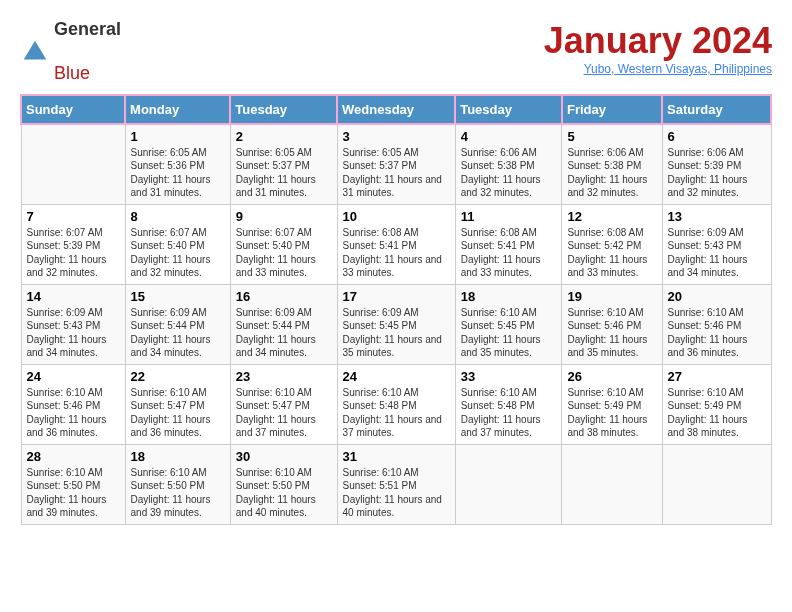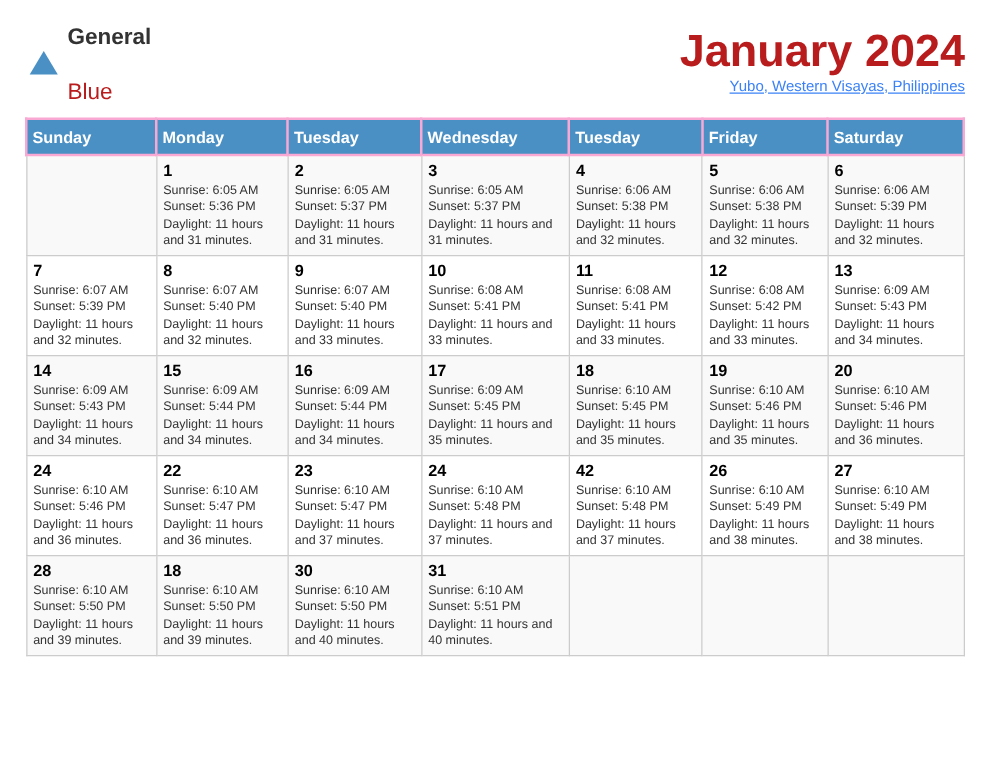--- a/index.html
+++ b/index.html
@@ -225,21 +225,21 @@
         </td>
         <td>
           <div class="day-num">23</div>
           <div class="day-info">Sunrise: 6:10 AM<br>Sunset: 5:47 PM<br>Daylight: 11 hours and 37 minutes.</div>
         </td>
         <td>
           <div class="day-num">24</div>
           <div class="day-info">Sunrise: 6:10 AM<br>Sunset: 5:48 PM<br>Daylight: 11 hours and 37 minutes.</div>
         </td>
         <td>
-          <div class="day-num">42</div>
+          <div class="day-num">33</div>
           <div class="day-info">Sunrise: 6:10 AM<br>Sunset: 5:48 PM<br>Daylight: 11 hours and 37 minutes.</div>
         </td>
         <td>
           <div class="day-num">26</div>
           <div class="day-info">Sunrise: 6:10 AM<br>Sunset: 5:49 PM<br>Daylight: 11 hours and 38 minutes.</div>
         </td>
         <td>
           <div class="day-num">27</div>
           <div class="day-info">Sunrise: 6:10 AM<br>Sunset: 5:49 PM<br>Daylight: 11 hours and 38 minutes.</div>
         </td>

